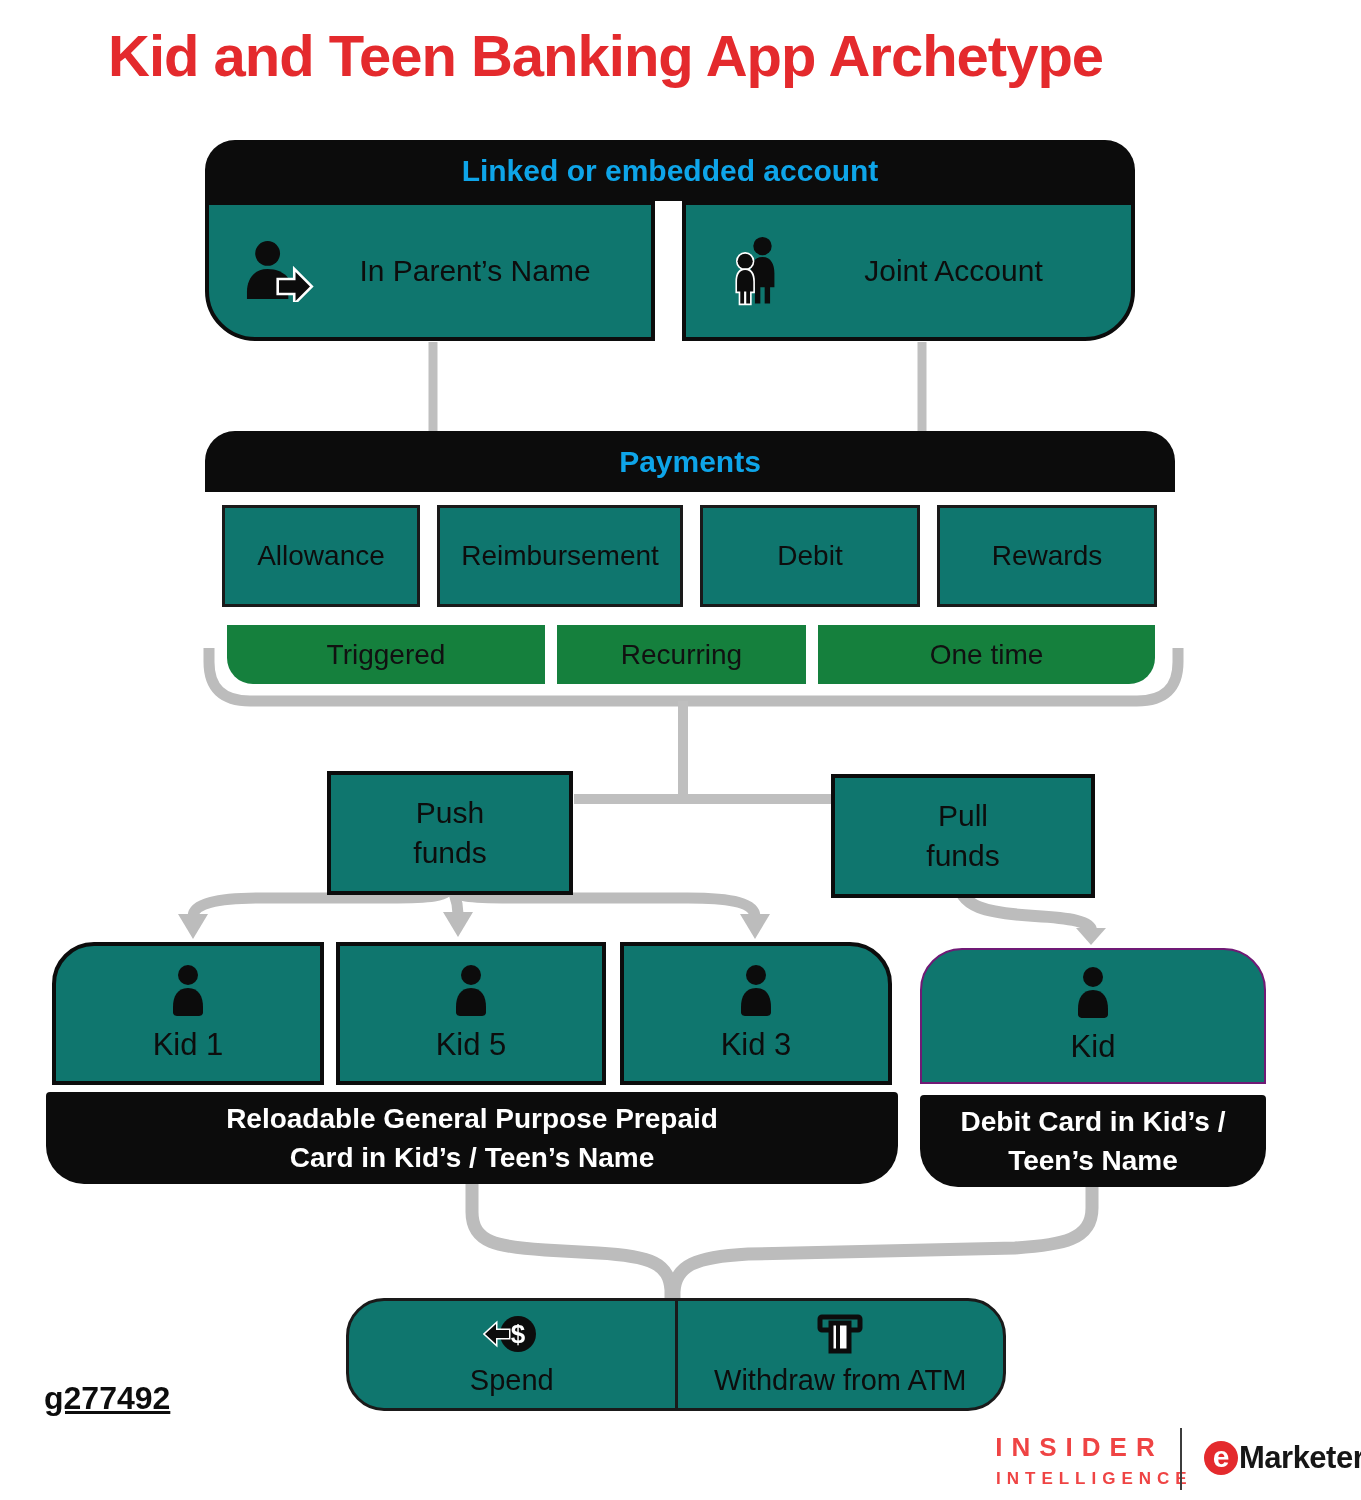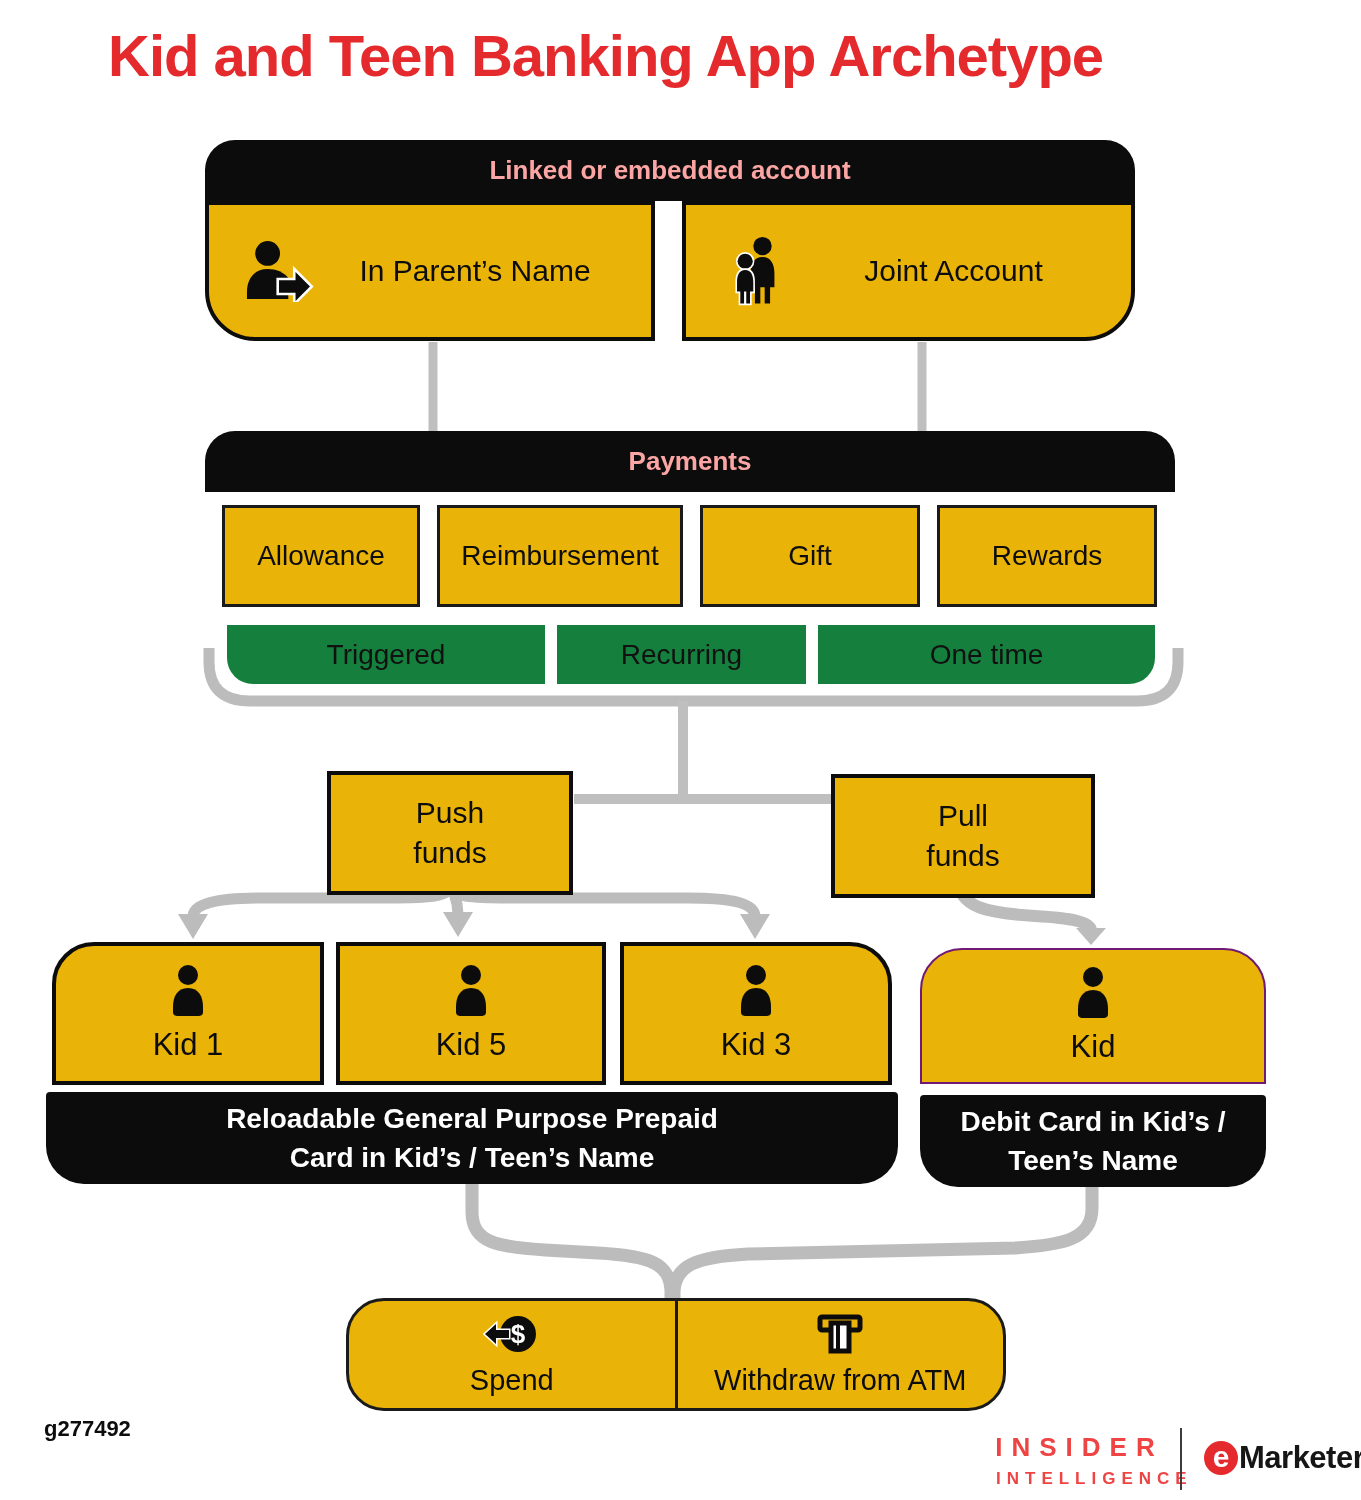--- a/index.html
+++ b/index.html
@@ -1,29 +1,29 @@
 <!DOCTYPE html>
 <html><head>
 <meta charset="utf-8">
 <style>
   html,body{margin:0;padding:0;background:#fff;}
   #canvas{
     position:relative;width:1361px;height:1500px;background:#fff;overflow:hidden;
     font-family:"Liberation Sans", sans-serif;color:#0d0d0d;
   }
   #connector-layer{position:absolute;left:0;top:0;width:1361px;height:1500px;z-index:1;}
-  .node{position:absolute;z-index:2;box-sizing:border-box;background:#eab308;}
+  .node{position:absolute;z-index:2;box-sizing:border-box;background:#0f766e;}
   .page-title{
     position:absolute;left:108px;top:22px;z-index:2;
     font-size:58px;font-weight:800;letter-spacing:-1px;color:#e42a2d;white-space:nowrap;
   }
   .black-header{
-    position:absolute;z-index:2;background:#0c0c0c;color:#fca5a5;
+    position:absolute;z-index:2;background:#0c0c0c;color:#0ea5e9;
     display:flex;align-items:center;justify-content:center;
-    font-size:26px;font-weight:600;border-radius:30px 30px 0 0;
+    font-size:30px;font-weight:600;border-radius:30px 30px 0 0;
   }
   .option-box{
     border:4px solid #0c0c0c;display:flex;align-items:center;
     font-size:30px;font-weight:500;
   }
   .option-box .icon-wrap{flex:0 0 auto;display:flex;align-items:center;justify-content:center;}
   .option-box .lbl{flex:1 1 auto;text-align:center;padding-right:50px;}
   .plain-box{
     border:3px solid #1a1a1a;display:flex;align-items:center;justify-content:center;
     font-size:28px;font-weight:500;text-align:center;
@@ -44,21 +44,21 @@
   .black-bar{
     position:absolute;z-index:2;background:#0c0c0c;color:#fff;
     display:flex;flex-direction:column;align-items:center;justify-content:center;
     font-size:28px;font-weight:600;line-height:1.4;text-align:center;
     border-radius:4px 4px 38px 38px;
   }
   .action-cell{
     display:flex;flex-direction:column;align-items:center;justify-content:center;gap:8px;
     font-size:29px;font-weight:500;box-sizing:border-box;
   }
-  .footer-id{position:absolute;left:44px;top:1416px;z-index:2;font-size:22px;font-weight:700;}
+  .footer-id{position:absolute;left:44px;top:1380px;z-index:2;font-size:32px;font-weight:700;text-decoration:underline;}
   .brand{position:absolute;z-index:2;}
   .brand-insider{left:985px;top:1432px;width:180px;text-align:center;color:#ef4444;}
   .brand-insider .l1{font-size:26px;font-weight:600;letter-spacing:9px;margin-left:9px;}
   .brand-insider .l2{font-size:17px;font-weight:700;letter-spacing:6px;margin-left:11px;margin-top:6px;}
   .brand-divider{left:1180px;top:1428px;width:2px;height:62px;background:#3c3c3c;}
   .brand-emarketer{left:1204px;top:1440px;display:flex;align-items:center;}
   .em-e{
     width:34px;height:34px;border-radius:50%;background:#e42a2d;color:#fff;
     display:flex;align-items:center;justify-content:center;
     font-size:30px;font-weight:700;line-height:1;padding-bottom:3px;box-sizing:border-box;
@@ -119,21 +119,21 @@
         <path d="M14 31 C8.5 31 6.5 36 6.5 42 L6.5 51 L9.5 51 L9.5 62 L13 62 L13 51 L15 51 L15 62 L18.5 62 L18.5 51 L21.5 51 L21.5 42 C21.5 36 19.5 31 14 31 Z" fill="#0c0c0c" stroke="#fff" stroke-width="3" paint-order="stroke"></path>
       </svg>
     </span>
     <span class="lbl">Joint Account</span>
   </div>
 
   <div class="black-header" style="left:205px;top:431px;width:970px;height:61px;">Payments</div>
 
   <div class="node plain-box" style="left:222px;top:505px;width:198px;height:102px;">Allowance</div>
   <div class="node plain-box" style="left:437px;top:505px;width:246px;height:102px;">Reimbursement</div>
-  <div class="node plain-box" style="left:700px;top:505px;width:220px;height:102px;">Gift</div>
+  <div class="node plain-box" style="left:700px;top:505px;width:220px;height:102px;">Debit</div>
   <div class="node plain-box" style="left:937px;top:505px;width:220px;height:102px;">Rewards</div>
 
   <div class="seg" style="left:227px;top:625px;width:318px;height:59px;border-radius:0 0 0 26px;">Triggered</div>
   <div class="seg" style="left:557px;top:625px;width:249px;height:59px;">Recurring</div>
   <div class="seg" style="left:818px;top:625px;width:337px;height:59px;border-radius:0 0 26px 0;">One time</div>
 
   <div class="node funds-box" style="left:327px;top:742px;width:246px;height:124px;">
     <span>Push</span>
     <span>funds</span>
   </div>

